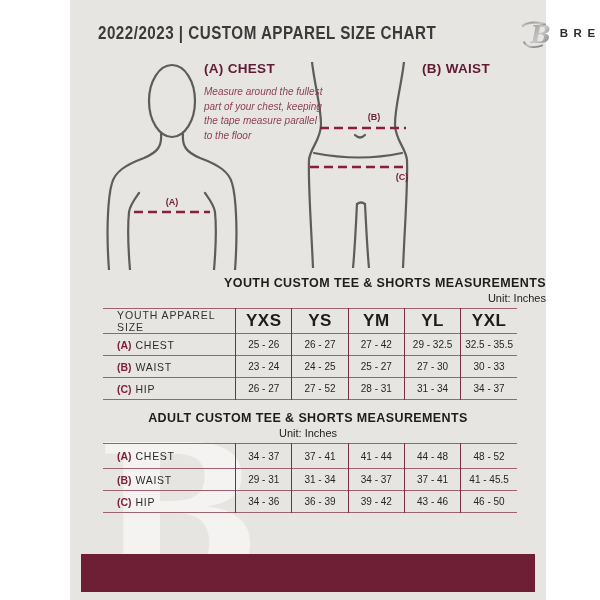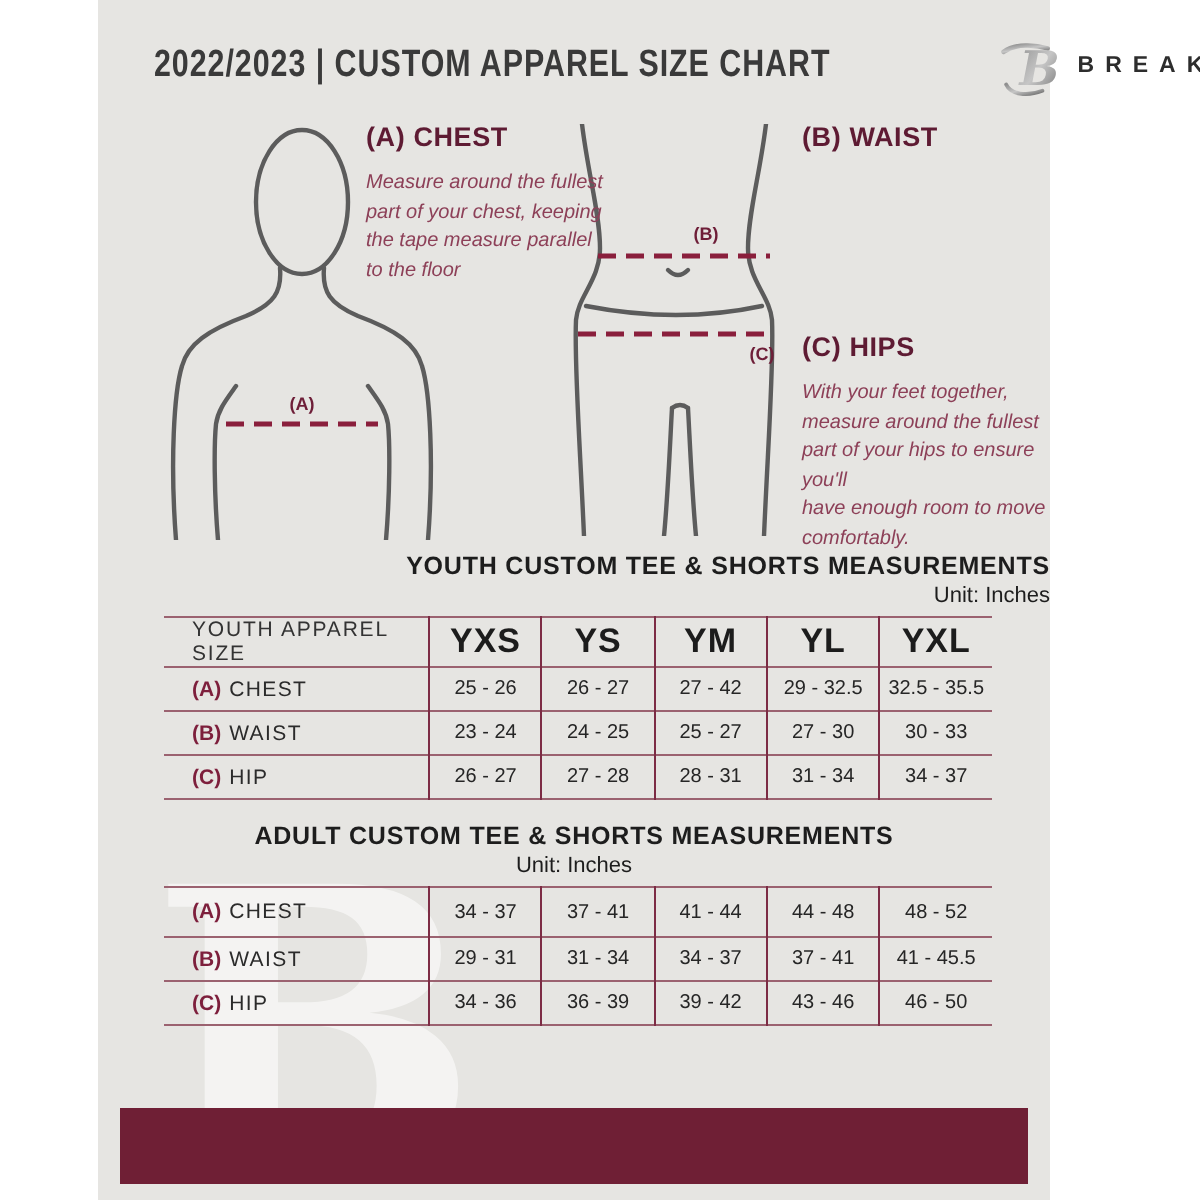--- a/index.html
+++ b/index.html
@@ -9,21 +9,21 @@
     --hline:#9b6270;
     --vline:#7d2c45;
     --ink:#2b2b2b;
     --outline:#5c5c5c;
     --doc-bg:#e6e5e2;
   }
   *{box-sizing:border-box;margin:0;padding:0;}
   html,body{width:600px;height:600px;background:#ffffff;overflow:hidden;
     font-family:"Liberation Sans",sans-serif;}
   .canvas{width:600px;height:600px;background:#ffffff;position:relative;}
-  .doc{position:absolute;left:49px;top:0;width:476px;height:600px;background:var(--doc-bg);}
+  .doc{position:absolute;left:70px;top:0;width:476px;height:600px;background:var(--doc-bg);}
 
   
   .header{position:absolute;top:18px;left:28px;right:20px;height:30px;
     display:flex;justify-content:space-between;align-items:center;}
   .header-title{font-size:19px;font-weight:700;color:#3a3a3a;letter-spacing:0.6px;
     white-space:nowrap;transform:scaleX(0.80);transform-origin:left center;}
   .brand{display:flex;align-items:center;gap:9px;}
   .brand-name{font-size:11.5px;font-weight:700;letter-spacing:5.5px;color:#2d2d2d;}
 
   
@@ -127,25 +127,20 @@
       <text x="108" y="118" text-anchor="middle">(C)</text>
     </svg>
 
     <div class="instr instr-a">
       <h3>(A) CHEST</h3>
       <p>Measure around the fullest part of your chest, keeping the tape measure parallel to the floor</p>
     </div>
     <div class="instr instr-b">
       <h3>(B) WAIST</h3>
     </div>
-    <div class="instr instr-c">
-      <h3>(C) HIPS</h3>
-      <p>With your feet together, measure around the fullest part of your hips to ensure you'll
-have enough room to move comfortably.</p>
-    </div>
 
     <div class="watermark">B</div>
 
     <div class="tbl-head tbl-head-youth">
       <div class="t">YOUTH CUSTOM TEE &amp; SHORTS MEASUREMENTS</div>
       <div class="u">Unit: Inches</div>
     </div>
     <table class="size-table size-table-youth">
       <tbody>
           <tr>
@@ -168,21 +163,21 @@
         <td class="c1"><span class="key">(B)</span><span class="lbl">WAIST</span></td>
         <td>23 - 24</td>
         <td>24 - 25</td>
         <td>25 - 27</td>
         <td>27 - 30</td>
         <td>30 - 33</td>
       </tr>
       <tr>
         <td class="c1"><span class="key">(C)</span><span class="lbl">HIP</span></td>
         <td>26 - 27</td>
-        <td>27 - 28</td>
+        <td>27 - 52</td>
         <td>28 - 31</td>
         <td>31 - 34</td>
         <td>34 - 37</td>
       </tr>
     </tbody>
       </table>
 
     <div class="tbl-head tbl-head-adult">
       <div class="t">ADULT CUSTOM TEE &amp; SHORTS MEASUREMENTS</div>
       <div class="u">Unit: Inches</div>

